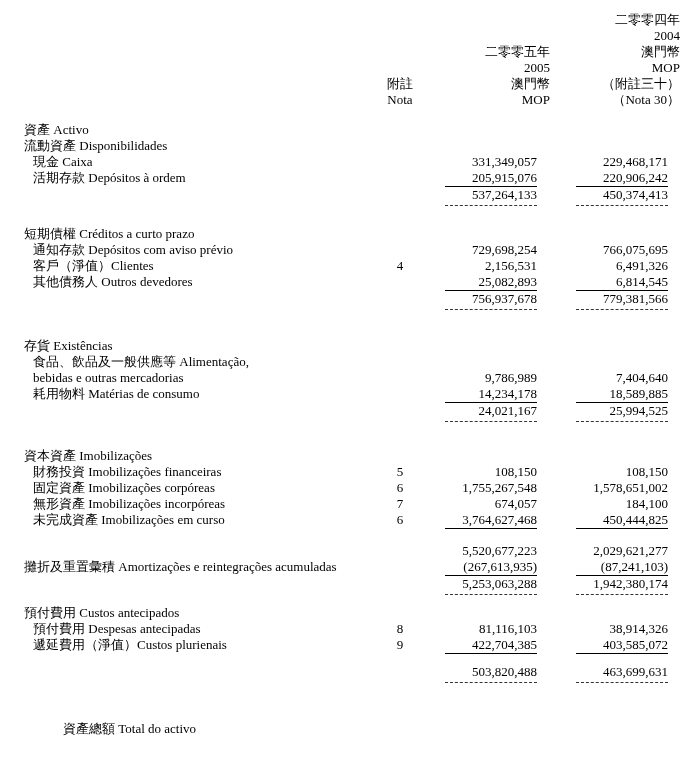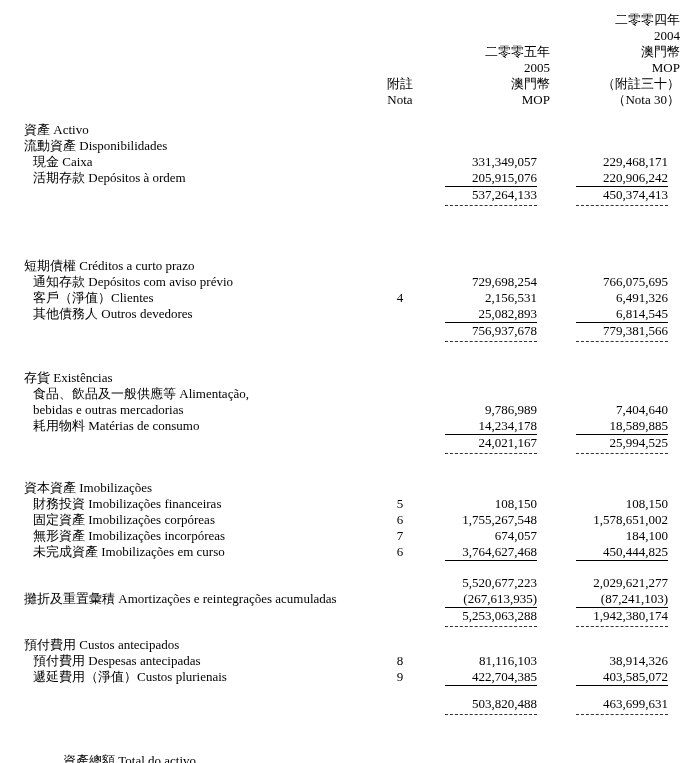--- a/index.html
+++ b/index.html
@@ -79,21 +79,21 @@
         <div class="cell note"></div>
         <div class="cell amt rule-solid">205,915,076</div>
         <div class="cell amt amt2 rule-solid">220,906,242</div>
       </div>
       <div class="row">
         <div class="cell label"></div>
         <div class="cell note"></div>
         <div class="cell amt rule-dashed">537,264,133</div>
         <div class="cell amt amt2 rule-dashed">450,374,413</div>
       </div>
-      <div class="row" style="margin-top: 52px;">
+      <div class="row" style="margin-top: 20px;">
         <div class="cell label">短期債權 Créditos a curto prazo</div>
         <div class="cell note"></div>
         <div class="cell amt"></div>
         <div class="cell amt amt2"></div>
       </div>
       <div class="row">
         <div class="cell label indent">通知存款 Depósitos com aviso prévio</div>
         <div class="cell note"></div>
         <div class="cell amt">729,698,254</div>
         <div class="cell amt amt2">766,075,695</div>

